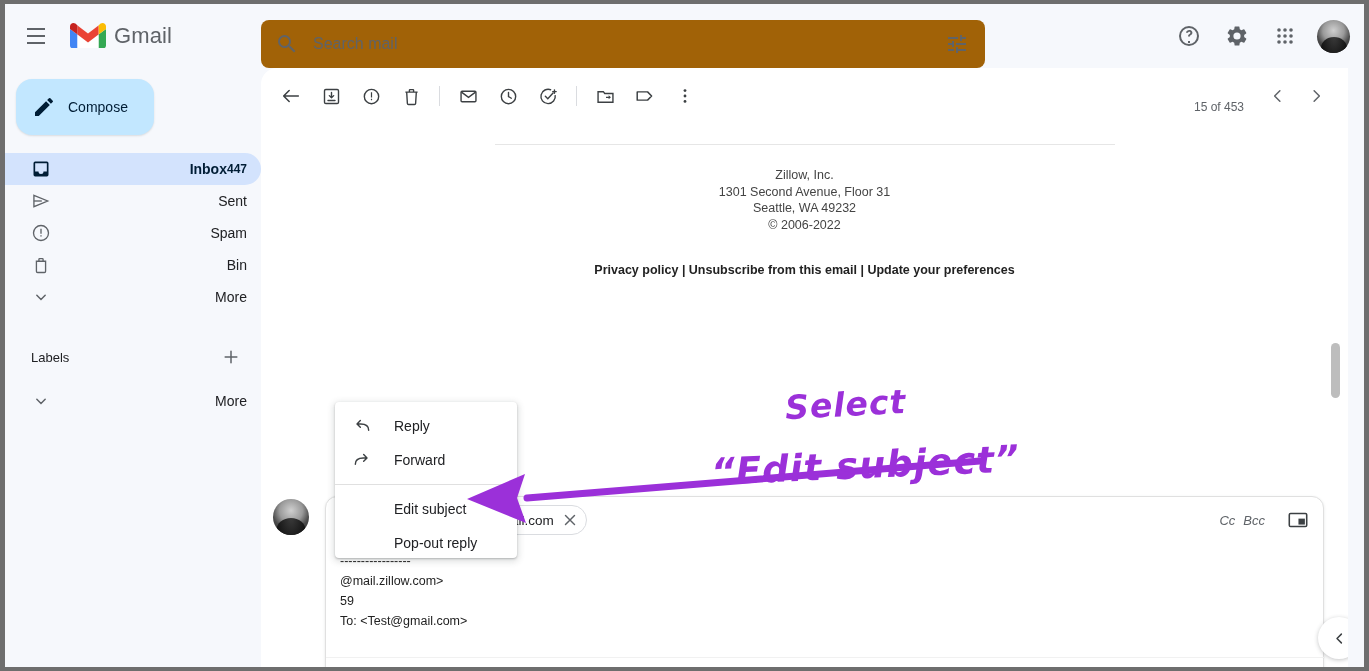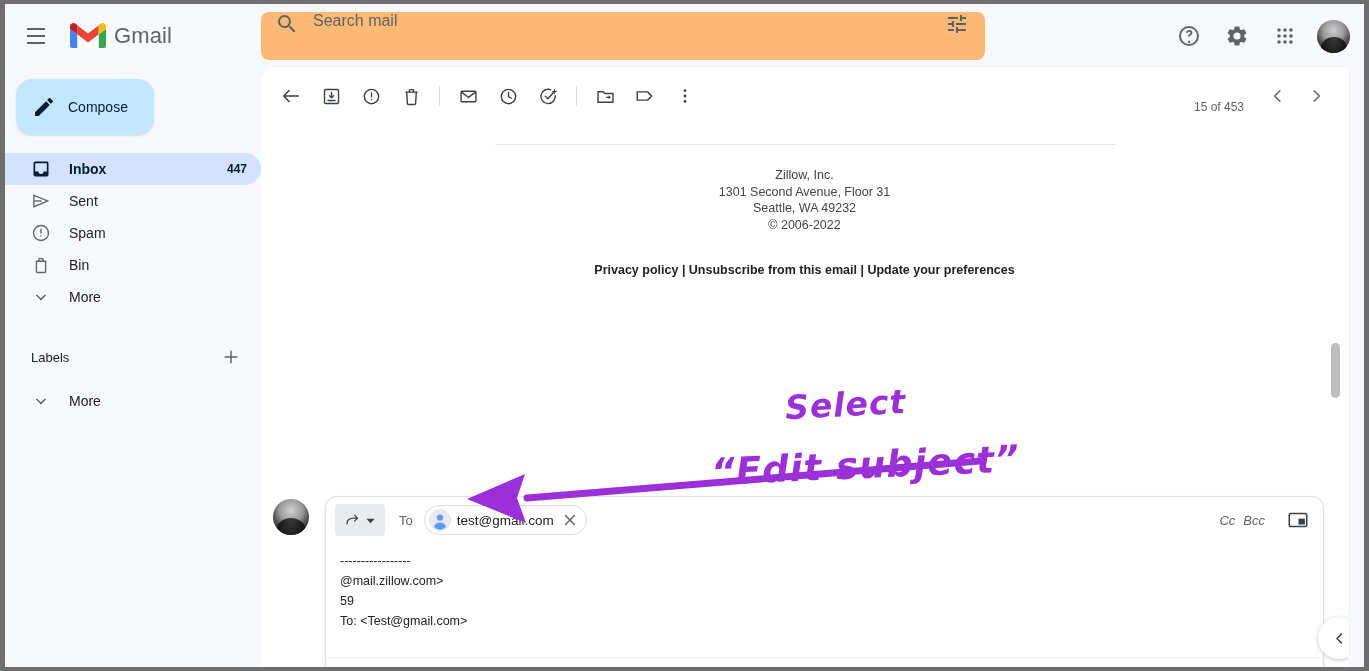--- a/index.html
+++ b/index.html
@@ -40,24 +40,24 @@
   .hamburger span { display: block; width: 18px; height: 2px; background: #5f6368; }
   .gmail-logo-wrap {
     display: flex; align-items: center; margin-left: 12px; cursor: pointer;
   }
   .gm-logo { width: 40px; height: 30px; }
   .gmail-text {
     font-size: 22px; color: #5f6368; margin-left: 6px;
     letter-spacing: 0.1px;
   }
   .searchbar {
-    position: absolute; left: 256px; top: 8px;
+    position: absolute; left: 256px; top: 16px;
     width: 724px; height: 48px;
-    background: #fdba74; border-radius: 8px;
-    display: flex; align-items: flex-start;
+    background: #a16207; border-radius: 8px;
+    display: flex; align-items: center;
   }
   .search-icon { margin-left: 14px; width: 24px; height: 24px; display:block; }
   .search-input {
     flex: 1; border: none; background: transparent; outline: none;
     font-size: 16px; color: #202124; margin-left: 14px;
     font-family: "Liberation Sans", sans-serif;
   }
   .search-input::placeholder { color: #5f6368; }
   .filter-icon { margin-right: 16px; width: 24px; height: 24px; cursor: pointer; }
 
@@ -100,21 +100,21 @@
   .compose-btn .lbl { margin-left: 12px; font-size: 14px; color: #001d35; font-weight: 500; }
 
   .nav-list { margin-top: 18px; }
   .nav-item {
     height: 32px; display: flex; align-items: center;
     border-radius: 0 16px 16px 0; cursor: pointer;
     padding-left: 26px; padding-right: 14px;
     color: #202124; font-size: 14px;
   }
   .nav-item .nicon { width: 20px; height: 20px; flex: 0 0 20px; display:block; }
-  .nav-item .nlabel { margin-left: 18px; flex: 1; }
+  .nav-item .nlabel { margin-left: 18px; flex: 1; text-align: right; }
   .nav-item .ncount { font-size: 12px; font-weight: bold; }
   .nav-item.active { background: #d3e3fd; font-weight: bold; color: #001d35; }
   .nav-item.active .nlabel { font-weight: bold; }
 
   .labels-head {
     margin-top: 28px; height: 32px; display: flex; align-items: center;
     padding-left: 26px; padding-right: 20px;
     font-size: 14px; color: #202124;
   }
   .labels-head .lh-title { flex: 1; font-size: 13px;}
@@ -550,20 +550,41 @@
     </div>
 
     <div class="scrollbar"></div>
     <div class="collapse-btn">
       <svg width="15" height="15" viewBox="0 0 24 24">
         <path fill="none" stroke="#3c4043" stroke-width="2.4" stroke-linecap="round" stroke-linejoin="round" d="m15 5-7 7 7 7"></path>
       </svg>
     </div>
   </div>
 
+  <div class="menu">
+    <div class="menu-item">
+      <svg class="mi-icon" viewBox="0 0 24 24">
+        <path fill="none" stroke="#3c4043" stroke-width="1.7" stroke-linecap="round" stroke-linejoin="round" d="M20 17c0-5-3.5-7.5-9.5-7.5h-4M10 5.5l-4 4 4 4"></path>
+      </svg>
+      <span class="mi-label">Reply</span>
+    </div>
+    <div class="menu-item">
+      <svg class="mi-icon" viewBox="0 0 24 24">
+        <path fill="none" stroke="#3c4043" stroke-width="1.7" stroke-linecap="round" stroke-linejoin="round" d="M4 17c0-5 3.5-7.5 9.5-7.5h4M14 5.5l4 4-4 4"></path>
+      </svg>
+      <span class="mi-label">Forward</span>
+    </div>
+    <div class="menu-sep"></div>
+    <div class="menu-item noicon">
+      <span class="mi-label">Edit subject</span>
+    </div>
+    <div class="menu-item noicon">
+      <span class="mi-label">Pop-out reply</span>
+    </div>
+  </div>
 
   <svg class="annot" viewBox="0 0 1359 663">
     <g>
       <path d="M975 457 L522 494" stroke="#9b30d9" stroke-width="7" fill="none" stroke-linecap="round"></path>
       <path d="M462 495 L520 470 L512 494 L521 519 Z" fill="#9b30d9"></path>
     </g>
   </svg>
   <div class="annot">
     <div class="annot-text annot-1">Select</div>
     <div class="annot-text annot-2">“Edit subject”</div>

